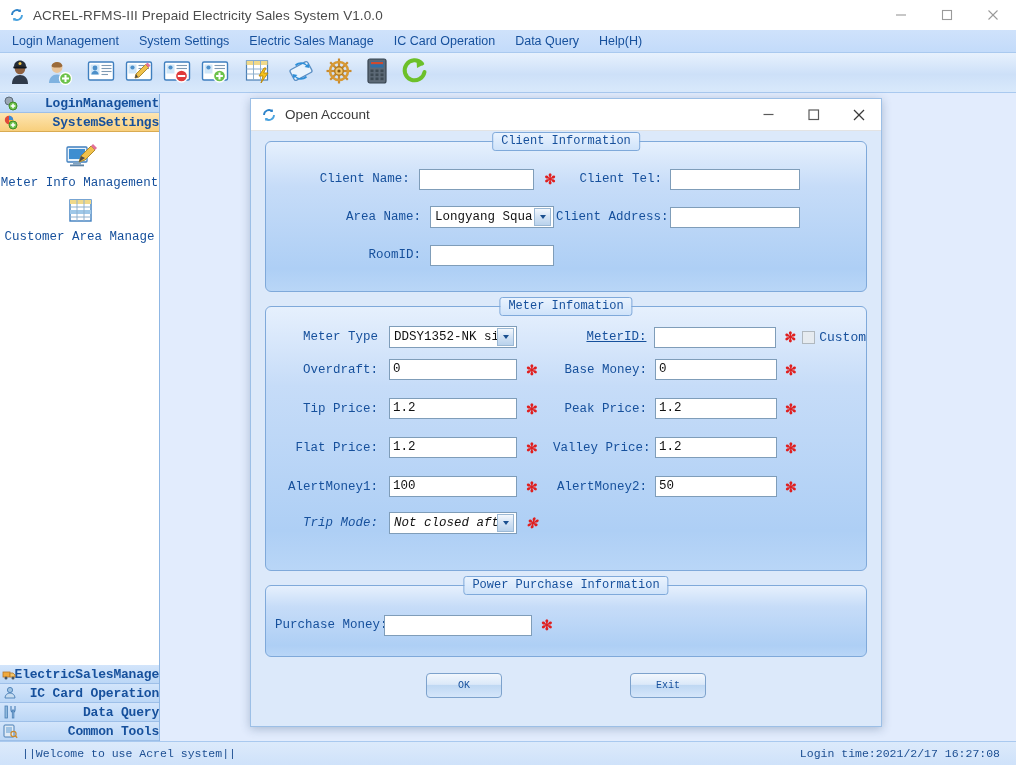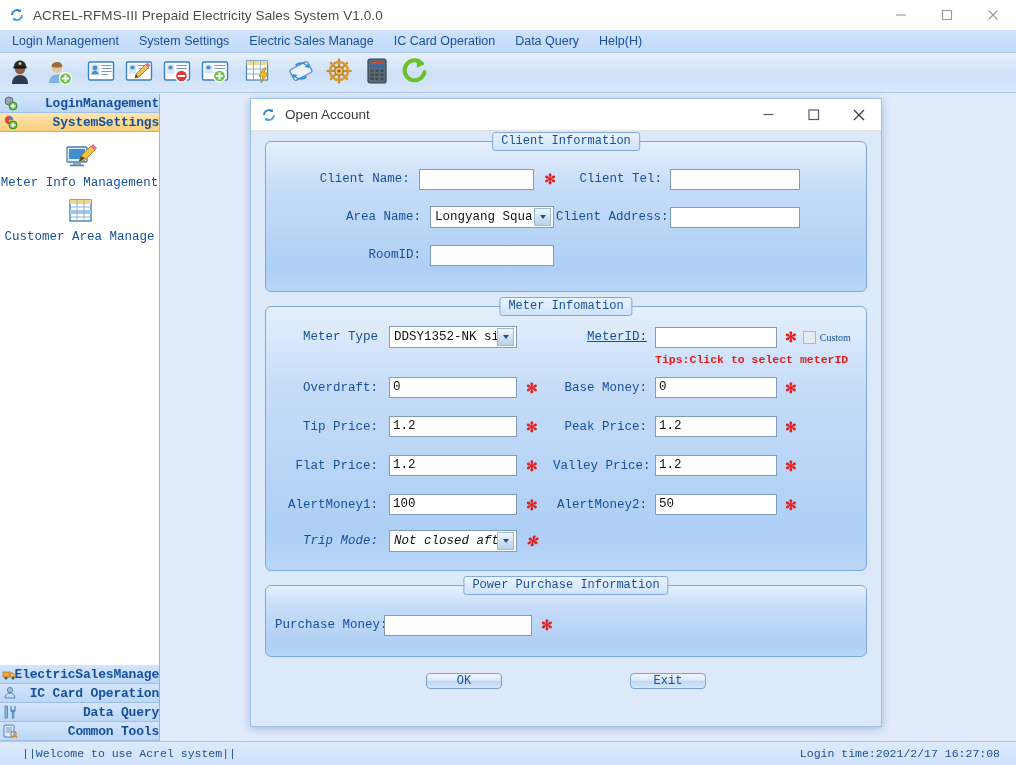--- a/index.html
+++ b/index.html
@@ -215,40 +215,40 @@
     border-top: 4px solid #1a4f8f;
   }
 
   .checkbox-wrap { display: flex; align-items: center; gap: 4px; }
   .chk {
     width: 13px; height: 13px;
     background: #e6ebf0;
     border: 1px solid #b0b8bf;
   }
   .chk-label {
-    font-family: Liberation Serif, serif;
-    font-size: 10px; color: #16509c; white-space: nowrap;
+    font-family: Liberation Mono, monospace;
+    font-size: 13px; color: #16509c; white-space: nowrap;
   }
   .tips {
     font-family: "Liberation Mono", monospace;
     font-weight: bold;
     font-size: 11.5px; color: #e01f1f; white-space: nowrap;
   }
 
   .btnrow {
     display: flex; justify-content: center; gap: 128px;
     margin-top: 16px;
   }
   .dbtn {
-    width: 76px; height: 16px;
+    width: 76px; height: 25px;
     background: linear-gradient(to bottom,#f2f7fd 0%, #dbe9f9 45%, #bfd8f3 50%, #d5e6fa 100%);
     border: 1px solid #7da2cc;
     border-radius: 4px;
     font-family: "Liberation Mono", monospace;
-    font-size: 12px; color: #16509c;
+    font-size: 10px; color: #16509c;
     display: flex; align-items: center; justify-content: center;
   }
 </style>
 </head>
 <body>
 
 <div id="app">
 
   <div class="win-titlebar">
     <span class="win-title-icon">
@@ -643,24 +643,20 @@
               <span class="flabel" style="width:94px;text-decoration:underline;">MeterID:</span>
               <span class="ftext" style="width:122px;margin-left:8px;"></span>
               <span class="req" style="margin-left:8px;">✻</span>
               <span class="checkbox-wrap" style="margin-left:6px;">
                 <span class="chk"></span>
                 <span class="chk-label">Custom</span>
               </span>
             </div>
           </div>
 
-          <div class="frow" style="height:18px;">
-            <div style="width:287px;"></div>
-            <span class="tips" style="margin-left:102px;">Tips:Click to select meterID</span>
-          </div>
 
           <div class="frow" style="height:39px;">
             <div class="fcell" style="width:287px;">
               <span class="flabel" style="width:112px;">Overdraft:</span>
               <span class="ftext" style="width:128px;margin-left:11px;">0</span>
               <span class="req" style="margin-left:9px;">✻</span>
             </div>
             <div class="fcell">
               <span class="flabel" style="width:94px;">Base Money:</span>
               <span class="ftext" style="width:122px;margin-left:8px;">0</span>

